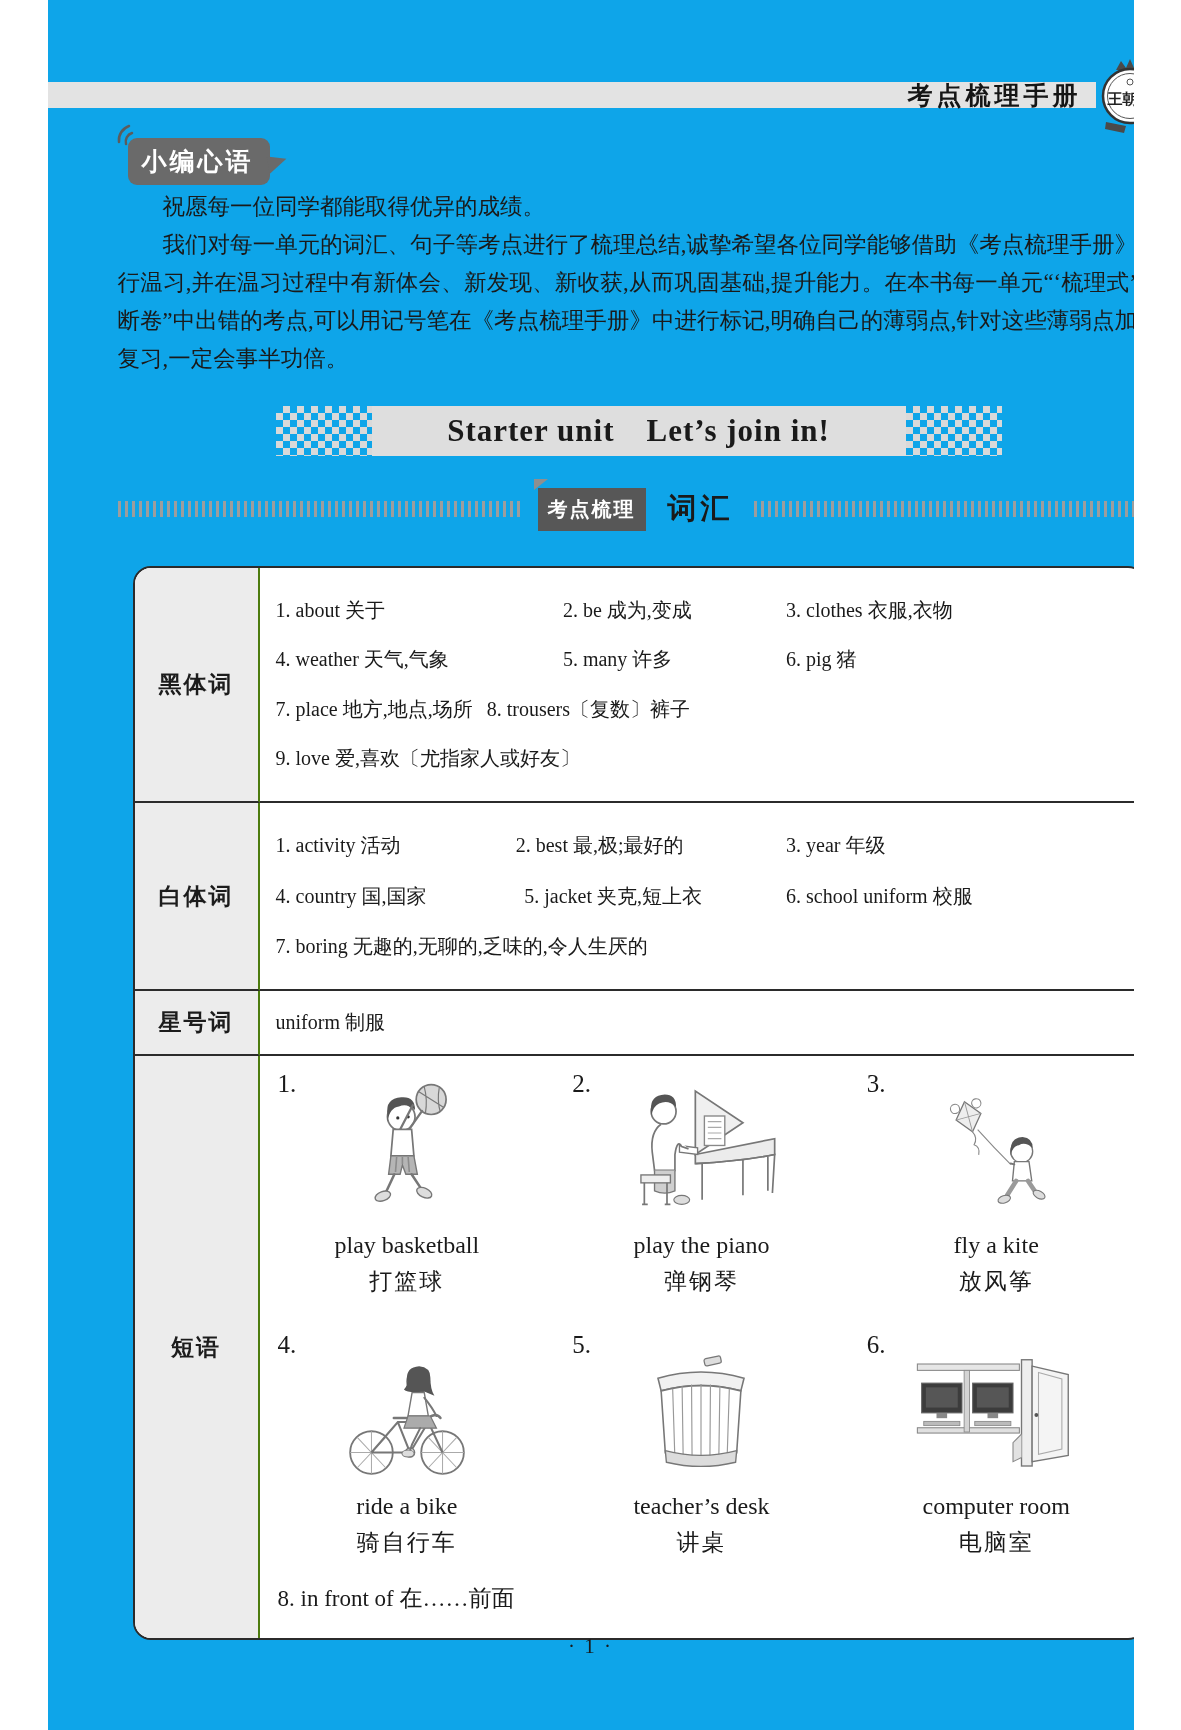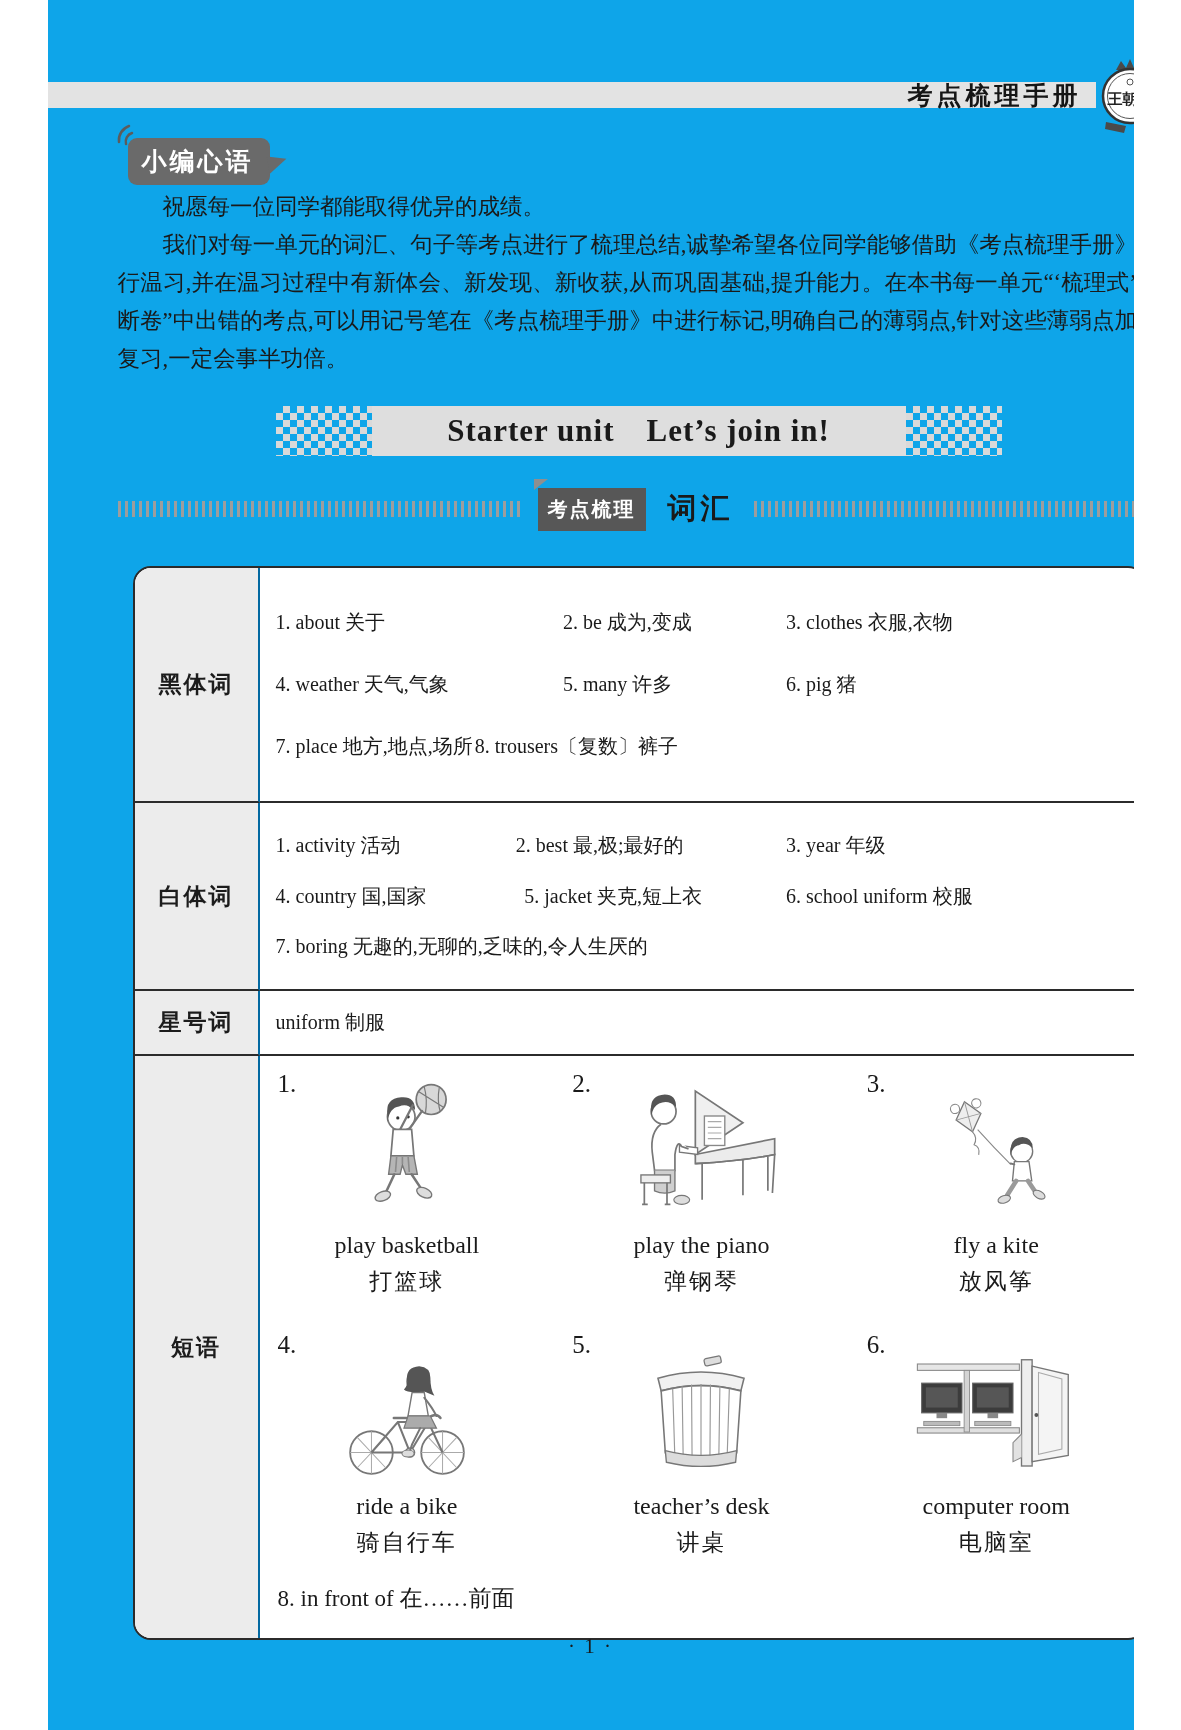--- a/index.html
+++ b/index.html
@@ -106,37 +106,37 @@
     width: 1013px; height: 1074px;
     border: 2.5px solid #2b2b2b; border-radius: 18px;
     overflow: hidden;
     display: grid;
     grid-template-columns: 125px 1fr;
     grid-template-rows: 235px 188px 65px 1fr;
     background: #fff;
   }
   .lbl-cell {
     background: #ececec;
-    border-right: 2px solid #0369a1;
+    border-right: 2px solid #4d7c0f;
     display: flex; align-items: center; justify-content: center;
     font-family: "Liberation Sans", sans-serif;
     font-size: 23px; font-weight: bold; letter-spacing: 2px;
     color: #1c1c1c;
   }
   .row-b { border-bottom: 2px solid #2b2b2b; }
   .content-cell {
     padding: 6px 10px 6px 16px;
     display: flex; flex-direction: column; justify-content: space-evenly;
     font-size: 20px;
   }
   .vline3 { display: grid; }
   .cols-a { grid-template-columns: 33.5% 26% 40.5%; }
   .cols-b { grid-template-columns: 28% 31.5% 40.5%; }
   .cols-c { grid-template-columns: 29% 30.5% 40.5%; }
-  .vline-flex { display: flex; gap: 2px; }
+  .vline-flex { display: flex; gap: 14px; }
   .vocab-seg { white-space: nowrap; }
 
   
   .phrase-cell {
     display: flex; flex-direction: column;
     padding: 0;
     font-size: 23px;
   }
   .phrase-grid {
     flex: 1;
@@ -217,20 +217,21 @@
       </div>
       <div class="vline3 cols-a">
         <span class="vocab-seg">4. weather 天气,气象</span>
         <span class="vocab-seg">5. many 许多</span>
         <span class="vocab-seg">6. pig 猪</span>
       </div>
       <div class="vline-flex">
         <span class="vocab-seg">7. place 地方,地点,场所</span>
         <span class="vocab-seg">8. trousers〔复数〕裤子</span>
       </div>
+      <div>9. love 爱,喜欢〔尤指家人或好友〕</div>
     </div>
 
     <div class="lbl-cell row-b">白体词</div>
     <div class="content-cell row-b">
       <div class="vline3 cols-b">
         <span class="vocab-seg">1. activity 活动</span>
         <span class="vocab-seg">2. best 最,极;最好的</span>
         <span class="vocab-seg">3. year 年级</span>
       </div>
       <div class="vline3 cols-c">

